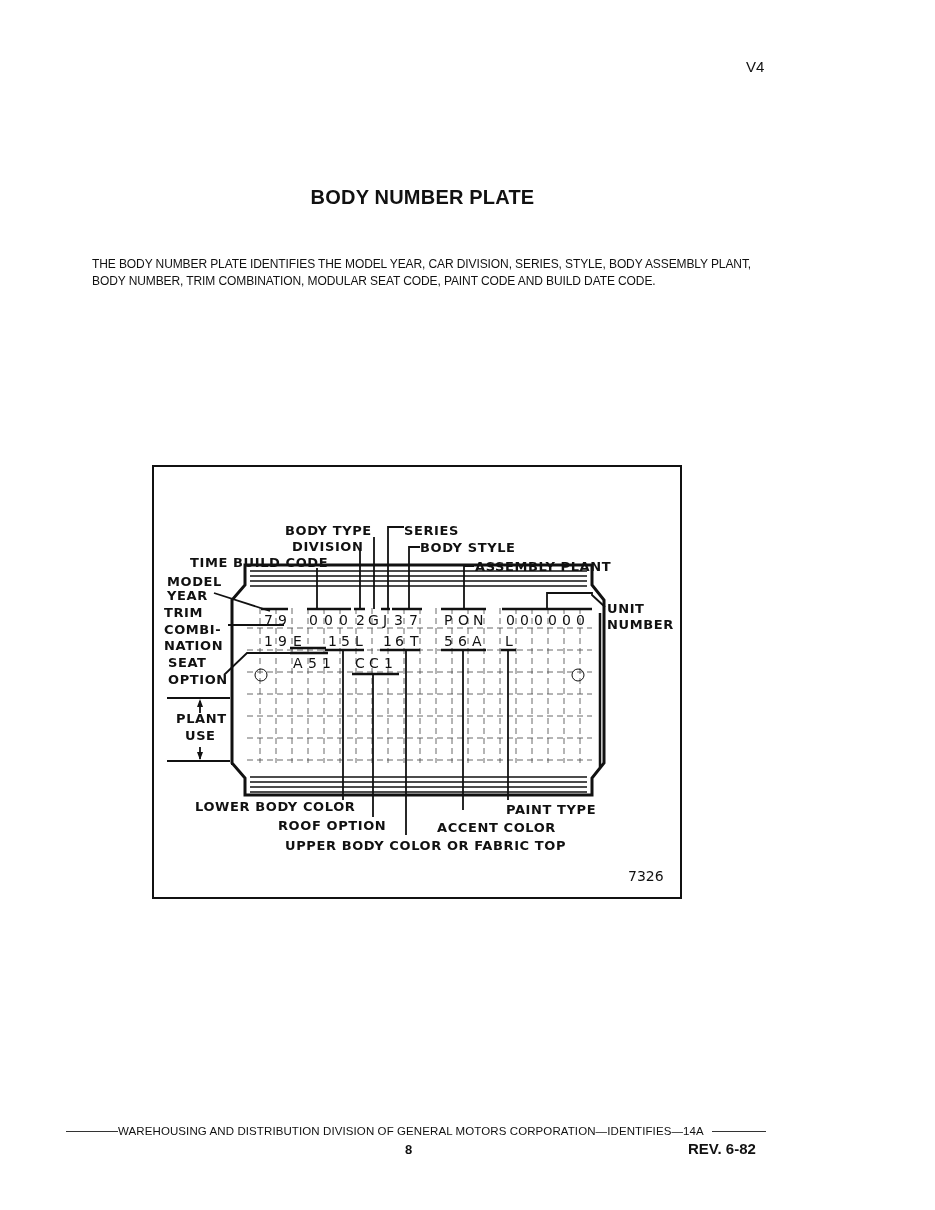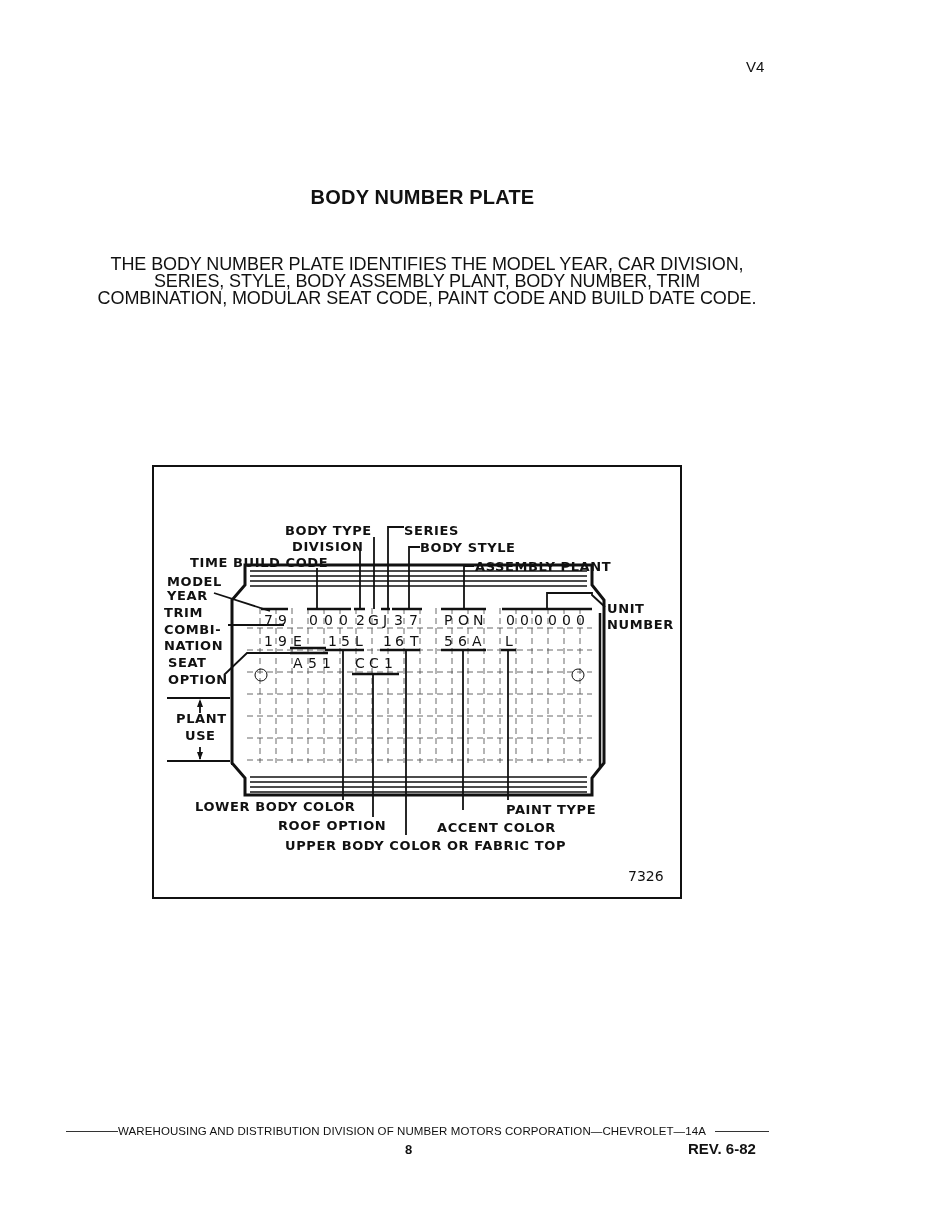--- a/index.html
+++ b/index.html
@@ -3,21 +3,21 @@
 <meta charset="utf-8">
 <style>
   html, body { margin: 0; padding: 0; }
   body {
     width: 935px; height: 1210px; background: #ffffff; position: relative;
     font-family: "Liberation Sans", sans-serif; color: #111; overflow: hidden;
   }
   .abs { position: absolute; }
   .page-id { left: 746px; top: 58px; font-weight: normal; font-size: 15px; }
   .title { left: 0; width: 845px; top: 186px; text-align: center; font-weight: bold; font-size: 20px; letter-spacing: 0.2px; }
-  .intro { left: 92px; top: 256px; width: 670px; font-size: 18px; line-height: 17px; letter-spacing: -0.1px; text-align: center; }
+  .intro { left: 92px; top: 256px; width: 670px; font-size: 12px; line-height: 17px; letter-spacing: -0.1px; }
   .figure-frame { left: 152px; top: 465px; width: 530px; height: 434px; border: 2px solid #111; border-top-width: 2px; box-sizing: border-box; }
   .diagram-svg { left: 152px; top: 465px; }
   .dlabel { font-family: "DejaVu Sans", sans-serif; font-size: 13px; font-weight: bold; fill: #111; letter-spacing: 0.6px; }
   .fig-no { font-family: "DejaVu Sans", sans-serif; font-size: 14px; fill: #111; }
   .cellchar { font-family: "DejaVu Sans", sans-serif; font-size: 14px; fill: #111; }
   .footer-line { left: 66px; top: 1125px; width: 710px; font-size: 11.5px; white-space: nowrap; letter-spacing: 0.1px; }
   .footer-line .dash { display: inline-block; vertical-align: middle; height: 1px; background: #333; }
   .page-num { left: 405px; top: 1142px; font-weight: bold; font-size: 13px; }
   .rev { left: 688px; top: 1140px; font-weight: bold; font-size: 15px; }
 </style>
@@ -215,17 +215,17 @@
     <text class="dlabel" x="43" y="346">LOWER BODY COLOR</text>
     <text class="dlabel" x="354" y="349">PAINT TYPE</text>
     <text class="dlabel" x="126" y="365">ROOF OPTION</text>
     <text class="dlabel" x="285" y="367">ACCENT COLOR</text>
     <text class="dlabel" x="133" y="385">UPPER BODY COLOR OR FABRIC TOP</text>
     <text class="fig-no" x="476" y="416">7326</text>
   </g>
 </svg>
 
 <div class="abs footer-line">
-  <span class="dash" style="width:52px"></span><span>WAREHOUSING AND DISTRIBUTION  DIVISION OF NUMBER MOTORS CORPORATION—CHEVROLET—14A</span>
+  <span class="dash" style="width:52px"></span><span>WAREHOUSING AND DISTRIBUTION  DIVISION OF GENERAL MOTORS CORPORATION—IDENTIFIES—14A</span>
   <span class="dash" style="width:54px; margin-left:6px"></span>
 </div>
 <div class="abs page-num">8</div>
 <div class="abs rev">REV. 6-82</div>
 
 </body></html>

